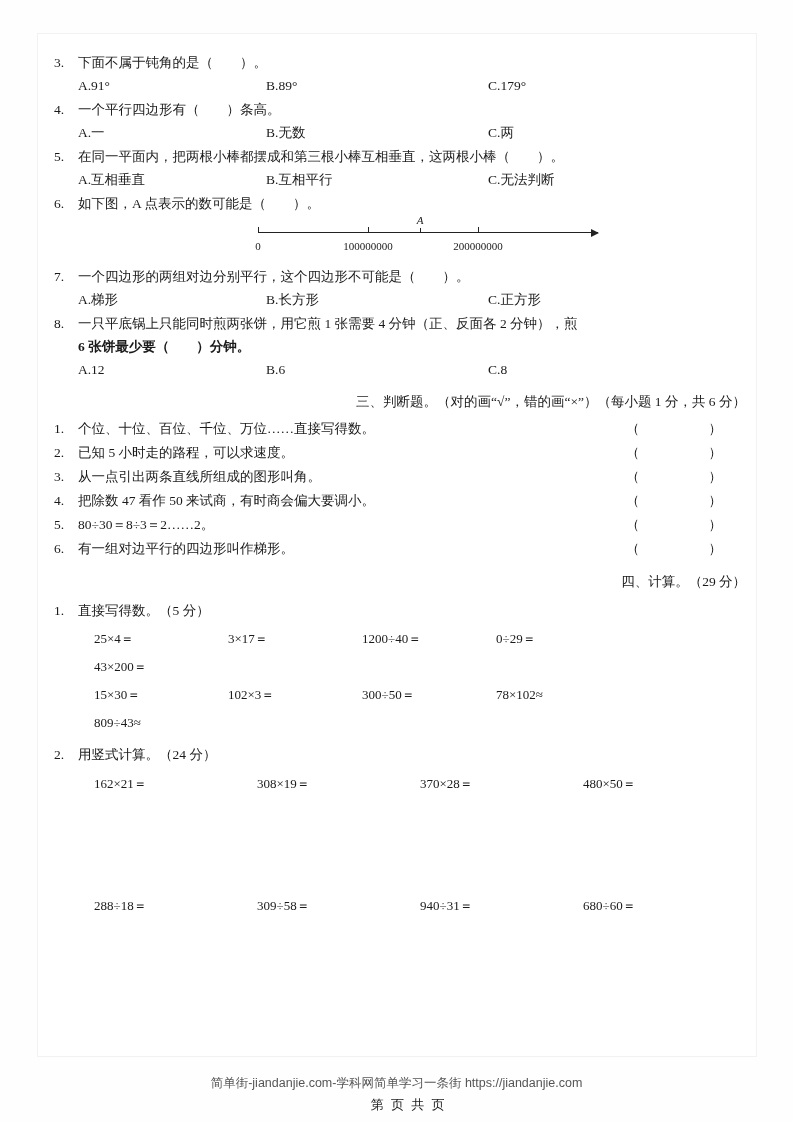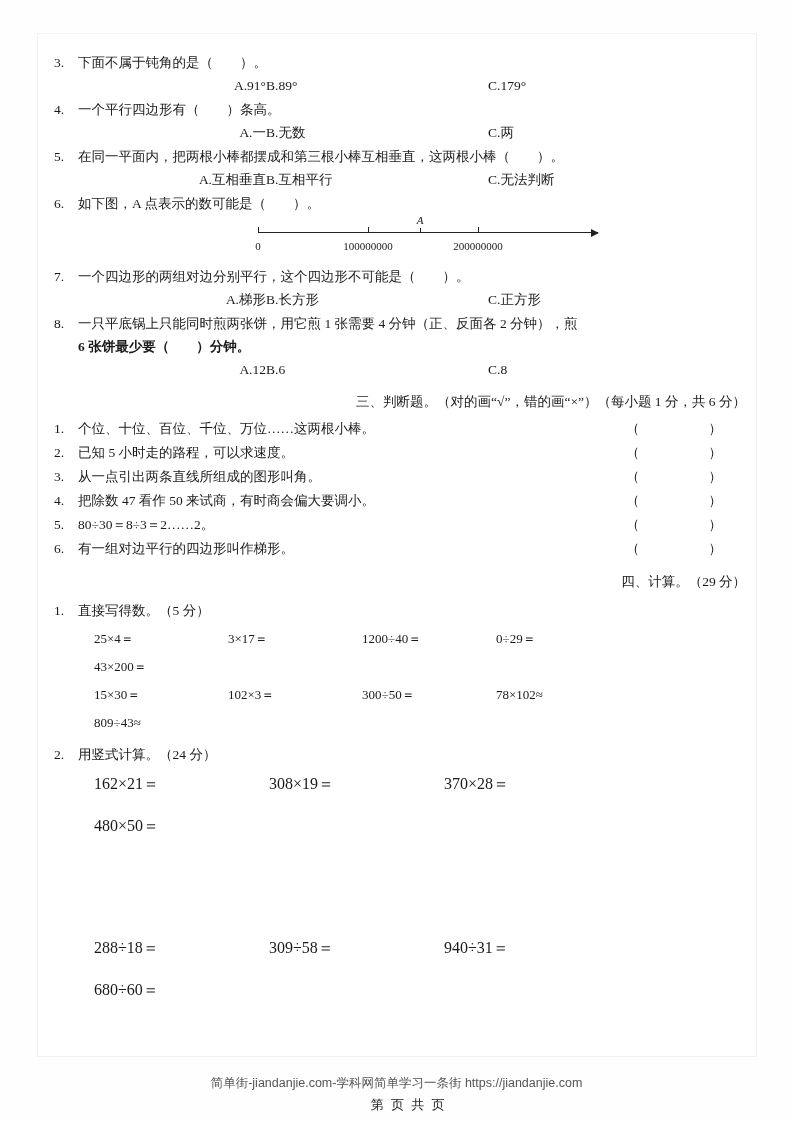--- a/index.html
+++ b/index.html
@@ -56,21 +56,21 @@
     display: block;
   }
   .opts {
     margin-left: 32px;
     display: flex;
     font-size: 13.5px;
     line-height: 22px;
     margin-top: 1px;
     margin-bottom: 2px;
   }
-  .opt-a { width: 188px; text-align: right; }
+  .opt-a { width: 188px; }
   .opt-b { width: 222px; }
   .opt-c { width: 200px; }
 
   .section-title {
     font-size: 13.5px;
     line-height: 22px;
     margin-top: 10px;
     margin-bottom: 4px;
     margin-left: 2px;
     text-align: right;
@@ -163,23 +163,22 @@
   .calc-grid .cell {
     width: 135px;
     font-family: "Liberation Serif", serif;
   }
   .calc-grid.w5 .cell { width: 134px; }
 
   .vert-grid {
     margin-left: 48px;
     display: flex;
     flex-wrap: wrap;
-    font-size: 16px;
+    font-size: 13px;
     line-height: 30px;
-    gap: 12px;
   }
   .vert-grid .cell {
     width: 163px;
     font-family: "Liberation Serif", serif;
   }
   .vert-space { height: 92px; }
 
   .footer {
     position: absolute;
     left: 0;
@@ -279,21 +278,21 @@
       <div class="opts">
         <span class="opt-a">A.12</span>
         <span class="opt-b">B.6</span>
         <span class="opt-c">C.8</span>
       </div>
 
       <div class="section-title">三、判断题。（对的画“√”，错的画“×”）（每小题 1 分，共 6 分）</div>
 
       <div class="tf-row">
         <span class="qnum">1.</span>
-        <span class="qtext">个位、十位、百位、千位、万位……这两根小棒。</span>
+        <span class="qtext">个位、十位、百位、千位、万位……直接写得数。</span>
         <span class="tf-paren">（　　）</span>
       </div>
       <div class="tf-row">
         <span class="qnum">2.</span>
         <span class="qtext">已知 5 小时走的路程，可以求速度。</span>
         <span class="tf-paren">（　　）</span>
       </div>
       <div class="tf-row">
         <span class="qnum">3.</span>
         <span class="qtext">从一点引出两条直线所组成的图形叫角。</span>

